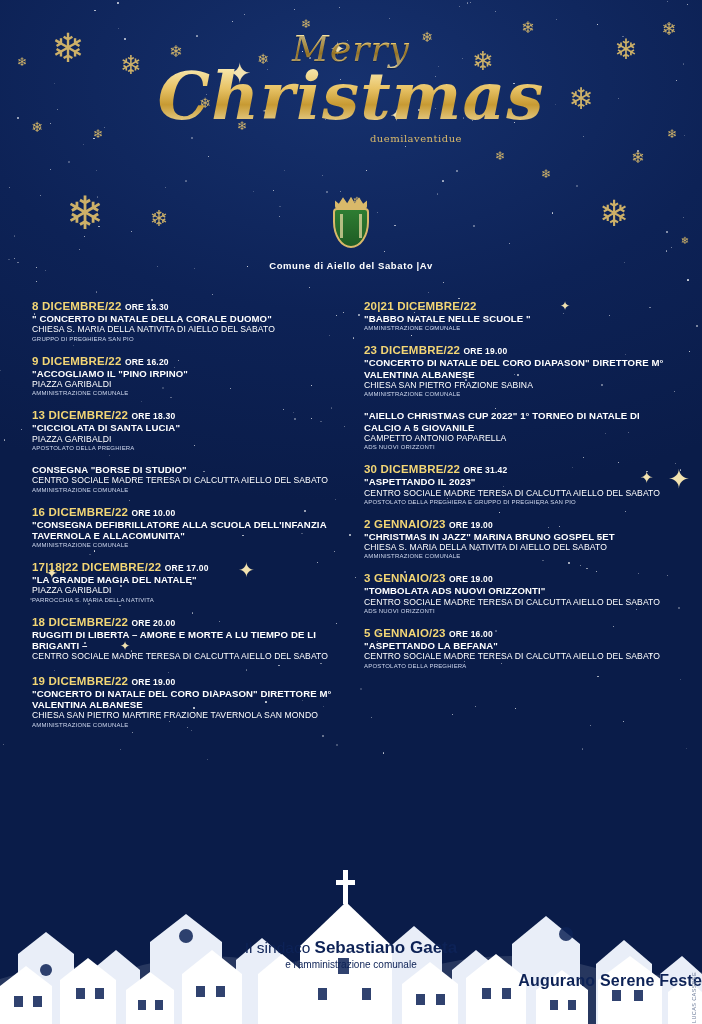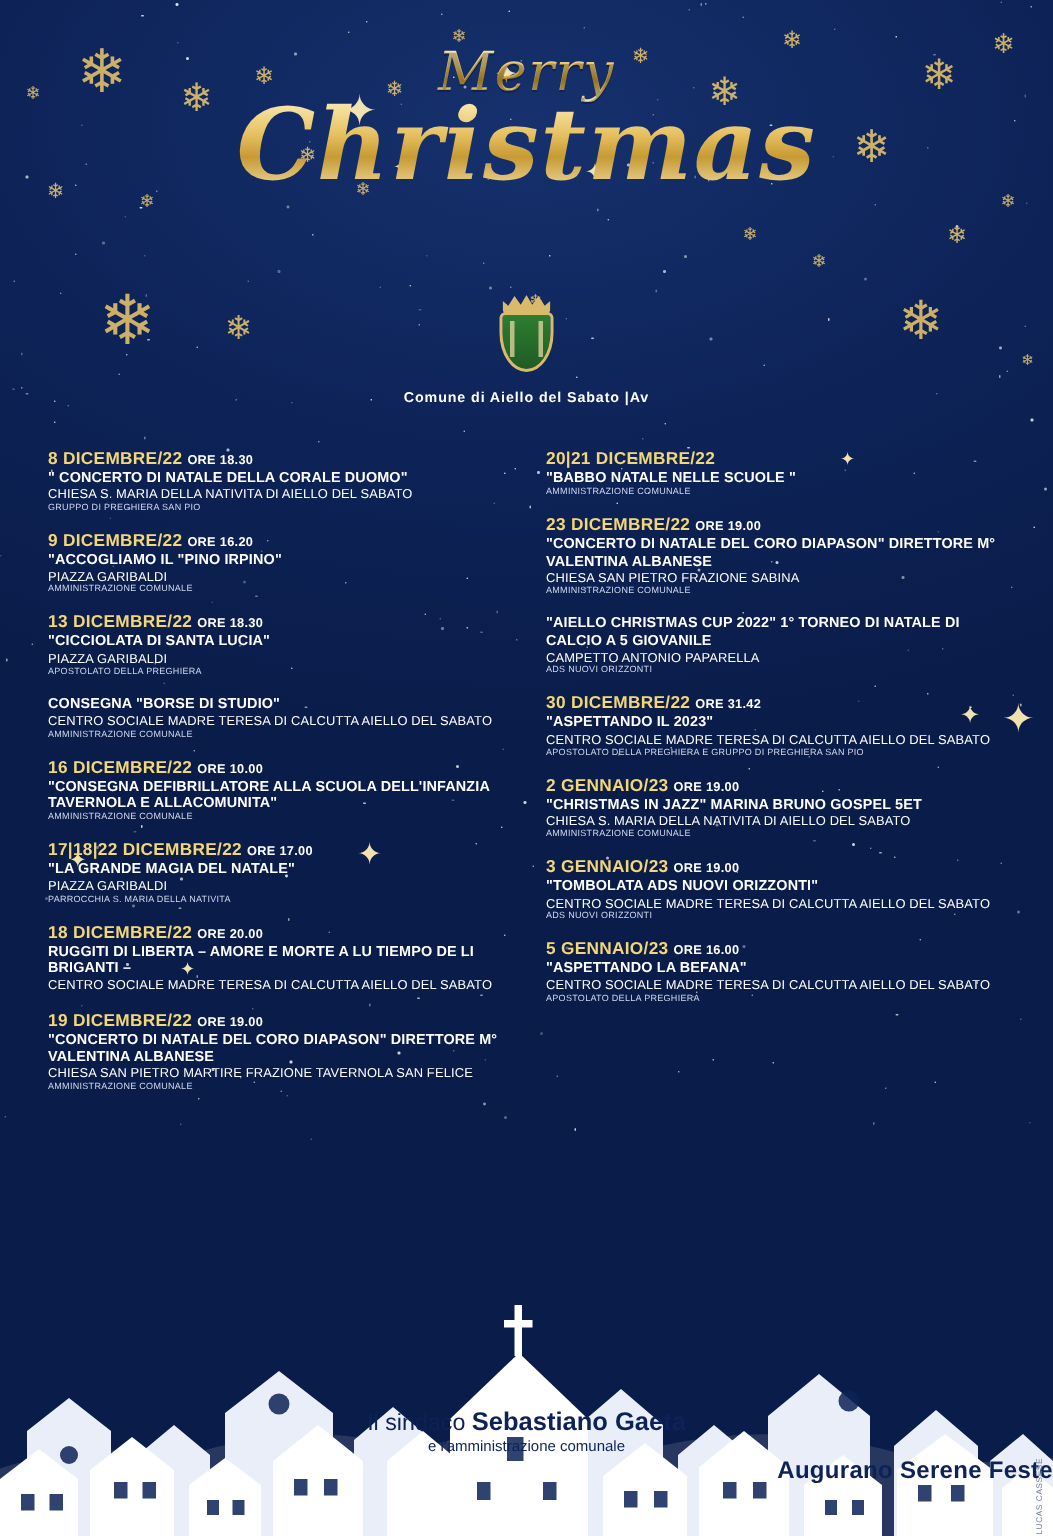--- a/index.html
+++ b/index.html
@@ -503,20 +503,21 @@
       <div class="sparkle" style="left:640px;top:470px;font-size:16px">✦</div>
       <div class="sparkle" style="left:238px;top:560px;font-size:20px">✦</div>
       <div class="sparkle" style="left:46px;top:566px;font-size:14px">✦</div>
       <div class="sparkle" style="left:560px;top:300px;font-size:12px">✦</div>
       <div class="sparkle" style="left:120px;top:640px;font-size:12px">✦</div>
     </div>
 
   <div class="title-block">
     <div class="merry">Merry</div>
     <div class="christmas">Christmas</div>
+    <div class="year-word">duemilaventidue</div>
   </div>
 
   <div class="crest-wrap">
     <div class="crest">
       <div class="crown"></div>
       <div class="shield"></div>
     </div>
     <div class="comune">Comune di Aiello del Sabato |Av</div>
   </div>
 
@@ -557,21 +558,21 @@
           <div class="ev-org">PARROCCHIA S. MARIA DELLA NATIVITA</div>
         </div>
         <div class="event">
           <div class="ev-head">18 DICEMBRE/22 <span class="time">ORE 20.00</span></div>
           <div class="ev-title">RUGGITI DI LIBERTA – AMORE E MORTE A LU TIEMPO DE LI BRIGANTI –</div>
           <div class="ev-place">CENTRO SOCIALE MADRE TERESA DI CALCUTTA AIELLO DEL SABATO</div>
         </div>
         <div class="event">
           <div class="ev-head">19 DICEMBRE/22 <span class="time">ORE 19.00</span></div>
           <div class="ev-title">"CONCERTO DI NATALE DEL CORO DIAPASON" <span class="note">DIRETTORE M° VALENTINA ALBANESE</span></div>
-          <div class="ev-place">CHIESA SAN PIETRO MARTIRE FRAZIONE TAVERNOLA SAN FELICE</div>
+          <div class="ev-place">CHIESA SAN PIETRO MARTIRE FRAZIONE TAVERNOLA SAN MONDO</div>
           <div class="ev-org">AMMINISTRAZIONE COMUNALE</div>
         </div>
       </div>
     <div class="col" id="col-right">
         <div class="event">
           <div class="ev-head">20|21 DICEMBRE/22</div>
           <div class="ev-title">"BABBO NATALE NELLE SCUOLE "</div>
           <div class="ev-org">AMMINISTRAZIONE COMUNALE</div>
         </div>
         <div class="event">

